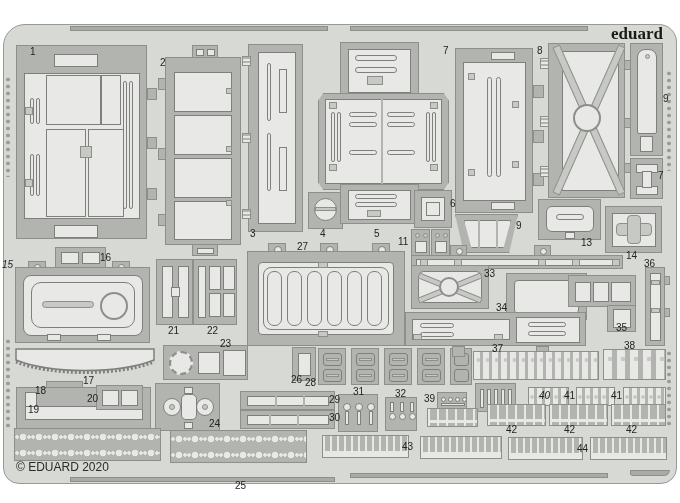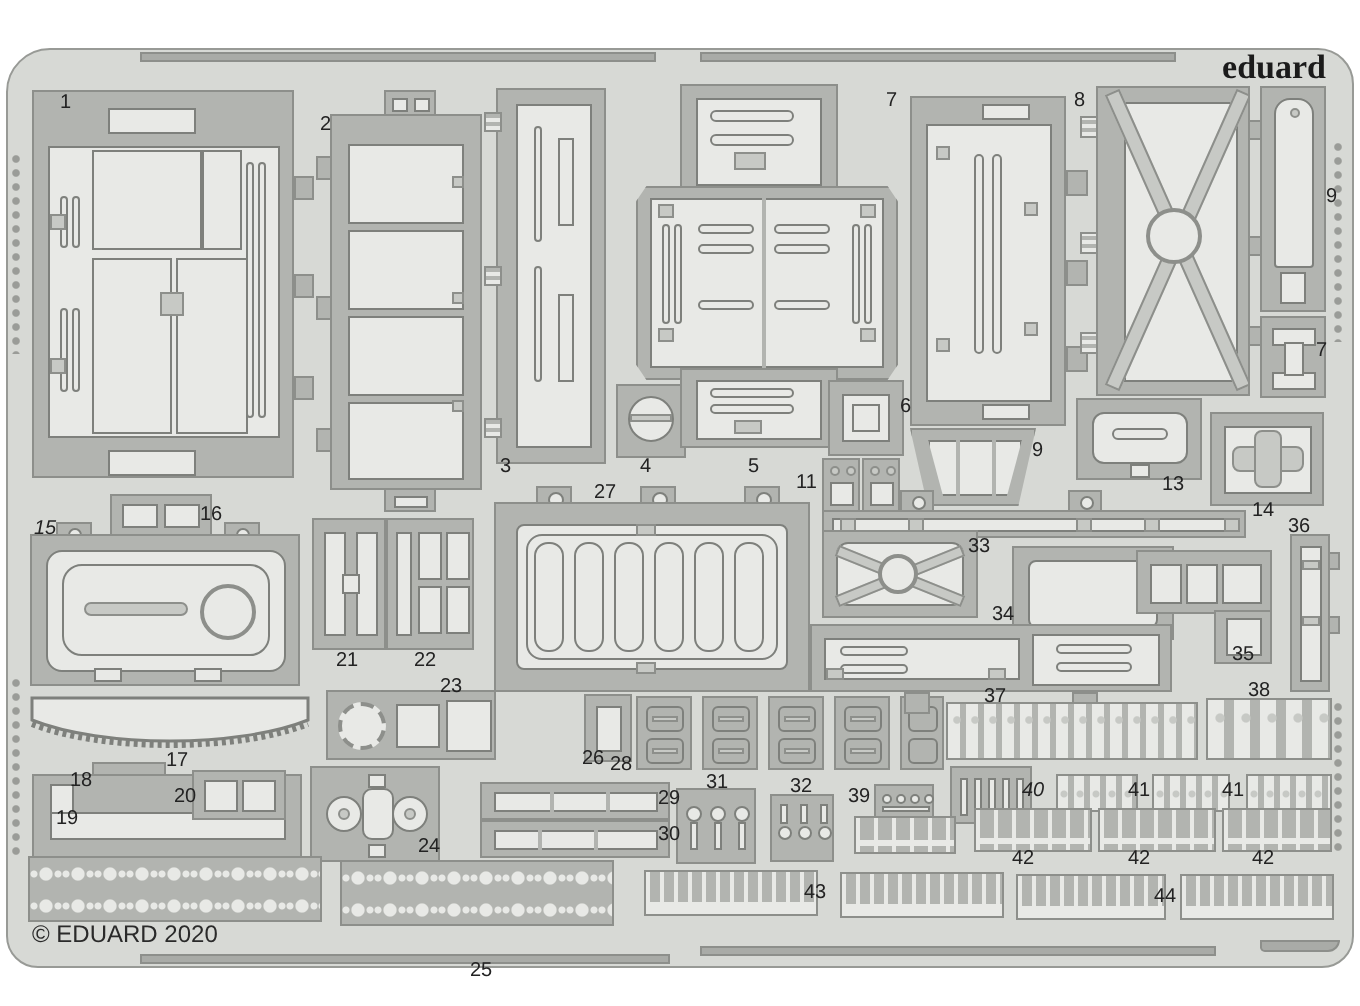--- a/index.html
+++ b/index.html
@@ -498,21 +498,21 @@
       <span class="lbl" style="left: 374px; top: 228px;">5</span>
       <span class="lbl" style="left: 450px; top: 198px;">6</span>
       <span class="lbl" style="left: 443px; top: 45px;">7</span>
       <span class="lbl" style="left: 537px; top: 45px;">8</span>
       <span class="lbl" style="left: 663px; top: 93px;">9</span>
       <span class="lbl" style="left: 658px; top: 170px;">7</span>
       <span class="lbl" style="left: 398px; top: 236px;">11</span>
       <span class="lbl" style="left: 516px; top: 220px;">9</span>
       <span class="lbl" style="left: 581px; top: 237px;">13</span>
       <span class="lbl" style="left: 626px; top: 250px;">14</span>
-      <span class="lbl" style="left: 17px; top: 259px; font-style: italic;">15</span>
+      <span class="lbl" style="left: 2px; top: 259px; font-style: italic;">15</span>
       <span class="lbl" style="left: 100px; top: 252px;">16</span>
       <span class="lbl" style="left: 83px; top: 375px;">17</span>
       <span class="lbl" style="left: 35px; top: 385px;">18</span>
       <span class="lbl" style="left: 28px; top: 404px;">19</span>
       <span class="lbl" style="left: 87px; top: 393px;">20</span>
       <span class="lbl" style="left: 168px; top: 325px;">21</span>
       <span class="lbl" style="left: 207px; top: 325px;">22</span>
       <span class="lbl" style="left: 220px; top: 338px;">23</span>
       <span class="lbl" style="left: 209px; top: 418px;">24</span>
       <span class="lbl" style="left: 235px; top: 480px;">25</span>
@@ -523,21 +523,21 @@
       <span class="lbl" style="left: 329px; top: 412px;">30</span>
       <span class="lbl" style="left: 353px; top: 386px;">31</span>
       <span class="lbl" style="left: 395px; top: 388px;">32</span>
       <span class="lbl" style="left: 484px; top: 268px;">33</span>
       <span class="lbl" style="left: 496px; top: 302px;">34</span>
       <span class="lbl" style="left: 616px; top: 322px;">35</span>
       <span class="lbl" style="left: 644px; top: 258px;">36</span>
       <span class="lbl" style="left: 492px; top: 343px;">37</span>
       <span class="lbl" style="left: 624px; top: 340px;">38</span>
       <span class="lbl" style="left: 424px; top: 393px;">39</span>
-      <span class="lbl" style="left: 511px; top: 390px; font-style: italic;">40</span>
+      <span class="lbl" style="left: 539px; top: 390px; font-style: italic;">40</span>
       <span class="lbl" style="left: 564px; top: 390px;">41</span>
       <span class="lbl" style="left: 611px; top: 390px;">41</span>
       <span class="lbl" style="left: 506px; top: 424px;">42</span>
       <span class="lbl" style="left: 564px; top: 424px;">42</span>
       <span class="lbl" style="left: 626px; top: 424px;">42</span>
       <span class="lbl" style="left: 402px; top: 441px;">43</span>
       <span class="lbl" style="left: 577px; top: 443px;">44</span>
     </div>
 </div>
 

